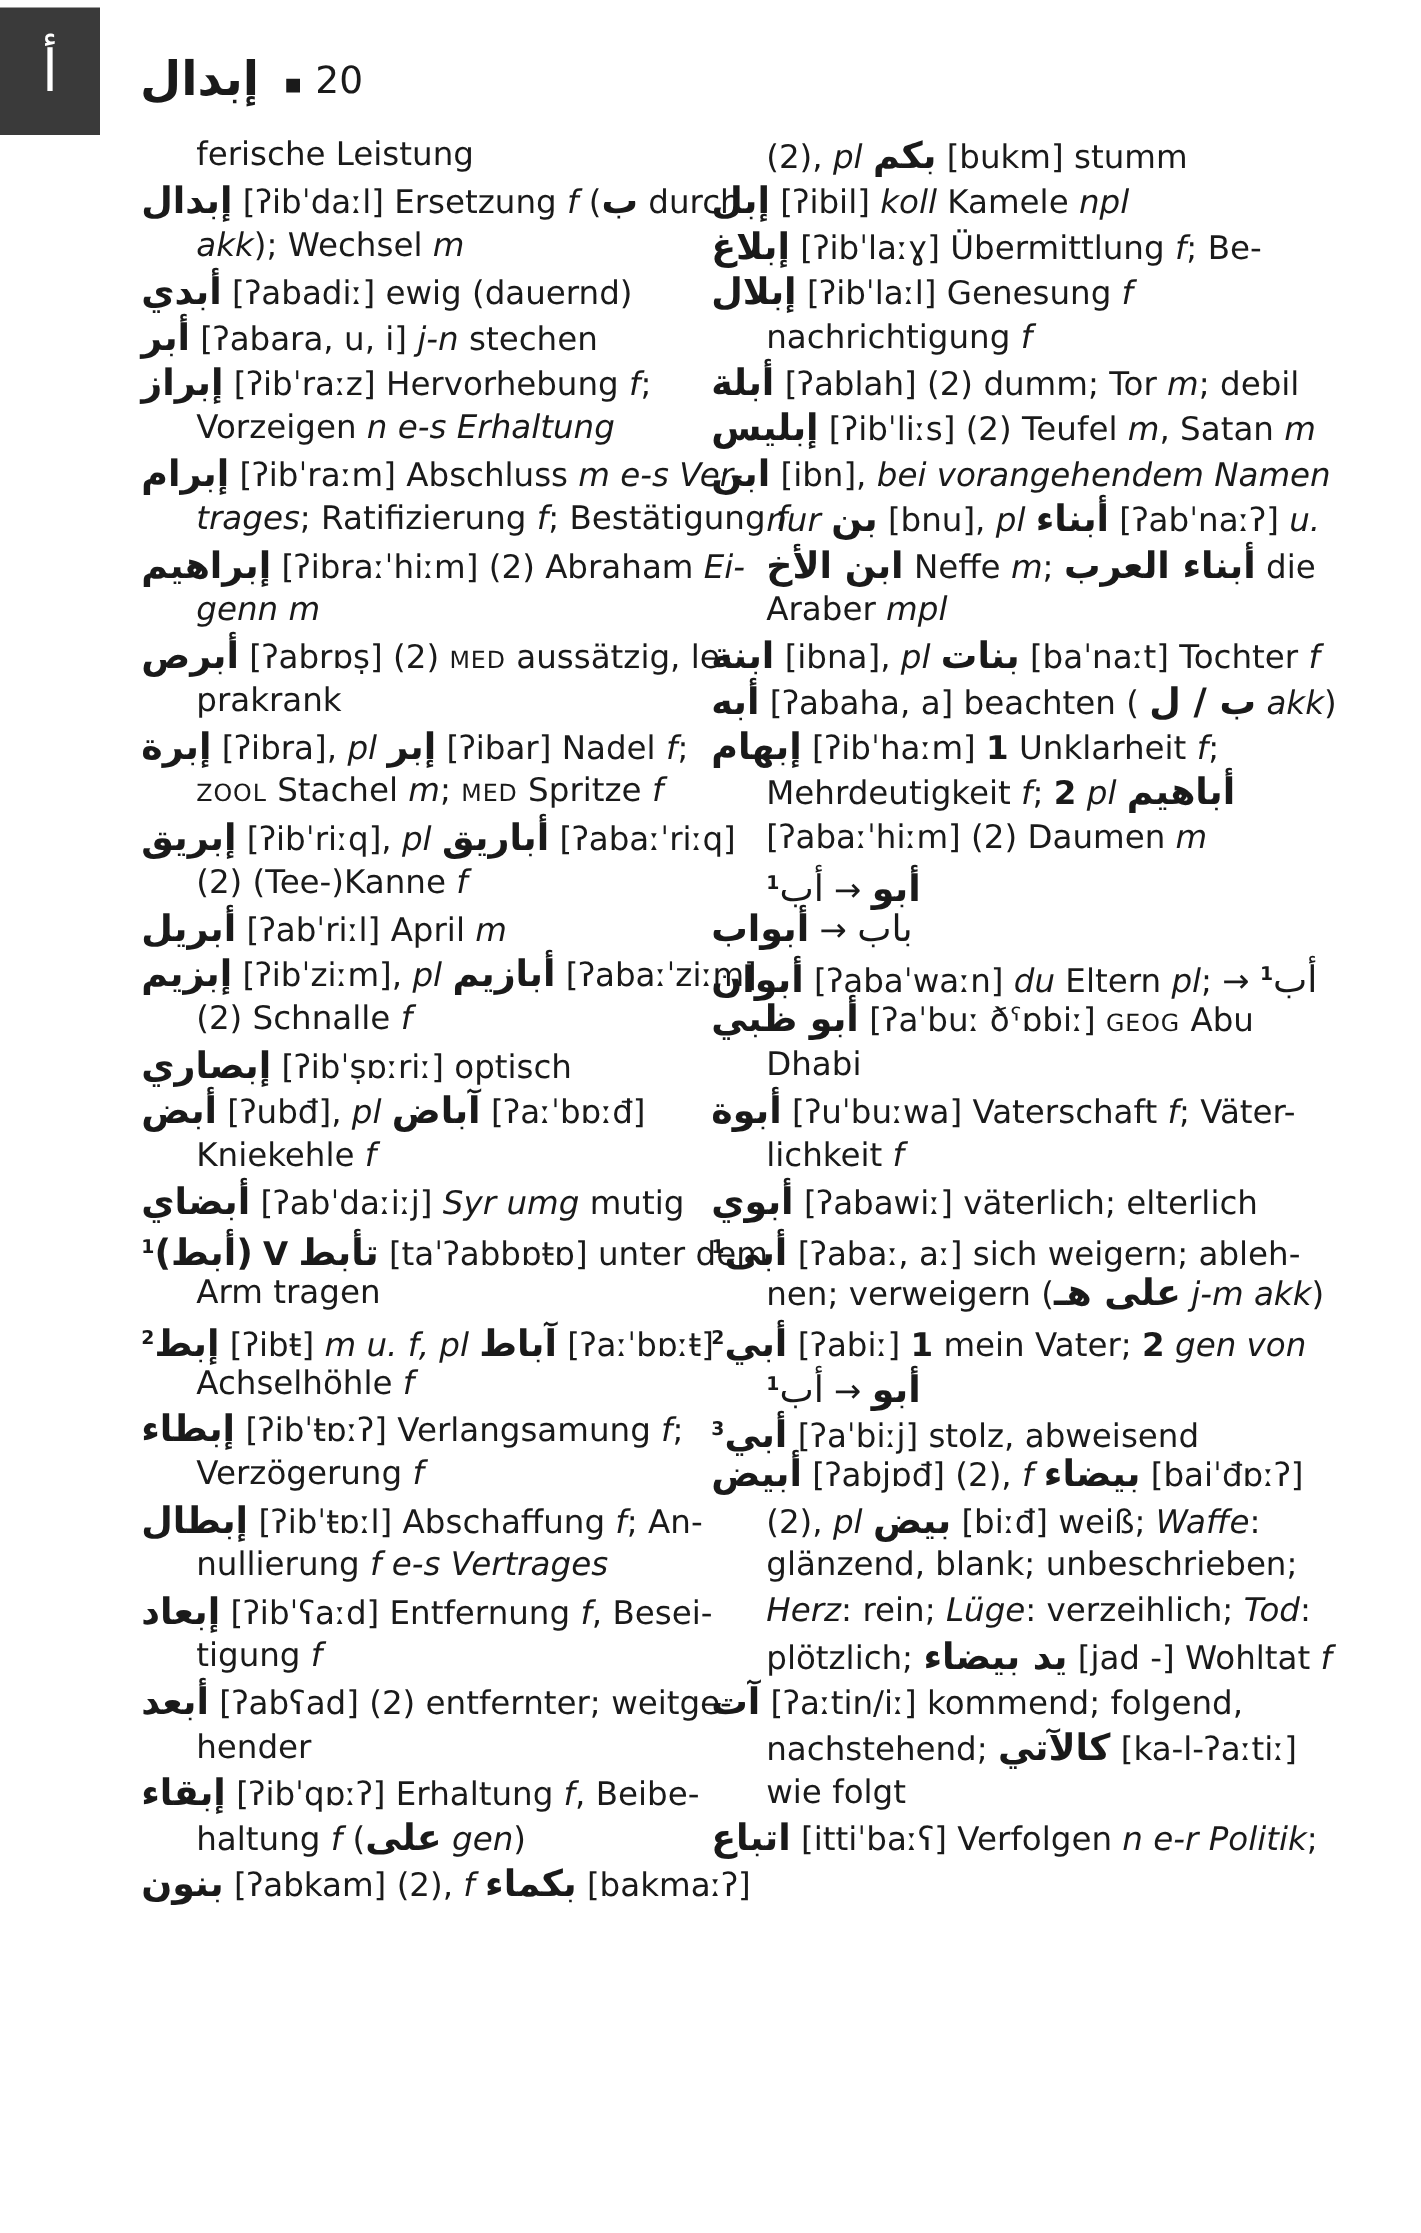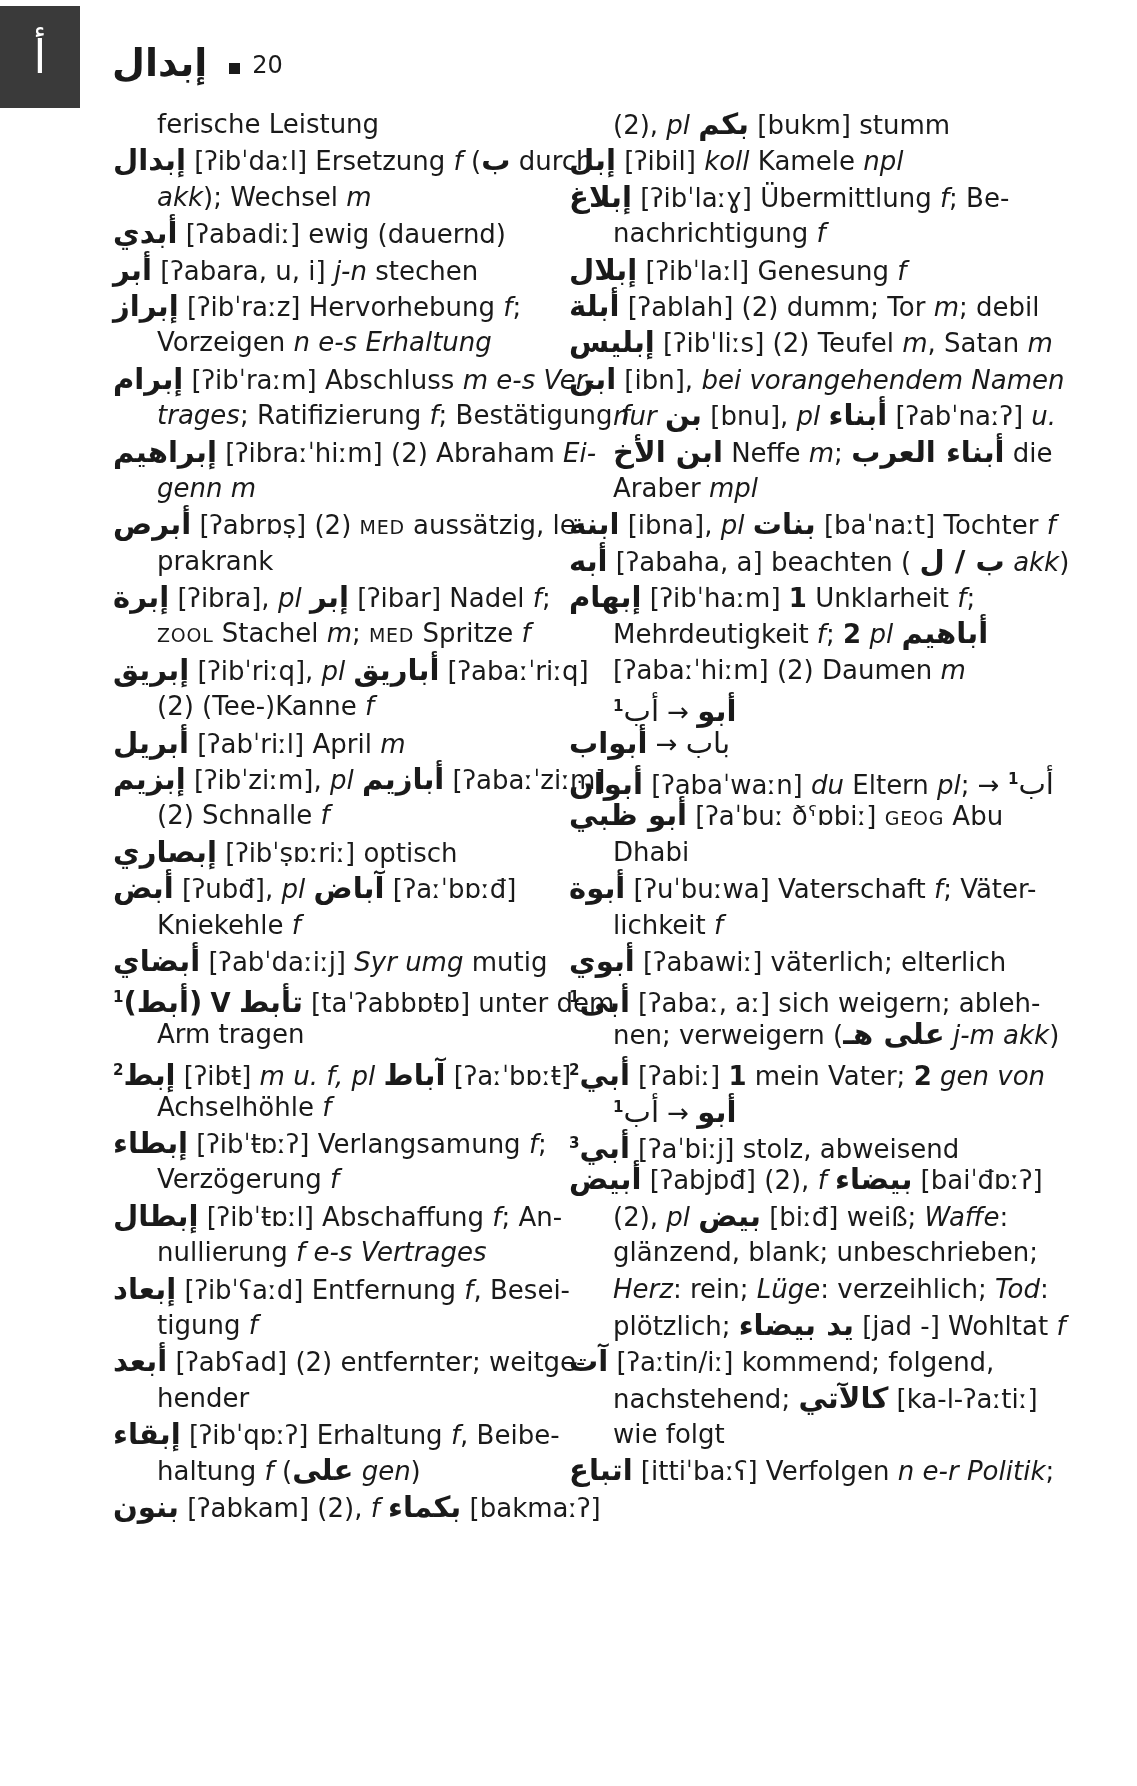--- a/index.html
+++ b/index.html
@@ -18,21 +18,21 @@
     background:#3a3a3a;
     display:flex;align-items:center;justify-content:center;
   }
   .tab-letter{color:#ffffff;font-size:46px;font-weight:400;line-height:1;}
   .header{
     position:absolute;left:112px;top:44px;
     display:flex;align-items:center;
   }
   .guide-word{font-weight:700;font-size:38px;line-height:1;}
   .sq{width:11px;height:11px;background:#1a1a1a;margin:10px 12px 0 22px;}
-  .pagenum{font-size:24px;line-height:1;margin-top:4px;}
+  .pagenum{font-size:30px;line-height:1;margin-top:4px;}
   .columns{
     position:absolute;left:113px;top:106px;
     display:flex;
   }
   .col{white-space:nowrap;}
   .col-left{width:452px;}
   .col-right{width:540px;margin-left:4px;}
   .line{height:36.4px;line-height:36.4px;white-space:nowrap;}
   .cont{padding-left:44px;}
   .seg{unicode-bidi:isolate;}
@@ -98,22 +98,22 @@
         <div class="line"><span class="seg ar">أبعد</span><span class="seg de"> [ʔabʕad] (2) entfernter; weitge-</span></div>
         <div class="line cont"><span class="seg de">hender</span></div>
         <div class="line"><span class="seg ar">إبقاء</span><span class="seg de"> [ʔibˈqɒːʔ] Erhaltung </span><span class="seg it">f</span><span class="seg de">, Beibe-</span></div>
         <div class="line cont"><span class="seg de">haltung </span><span class="seg it">f</span><span class="seg de"> (</span><span class="seg ar">على</span><span class="seg de"> </span><span class="seg it">gen</span><span class="seg de">)</span></div>
         <div class="line"><span class="seg ar">بنون</span><span class="seg de"> [ʔabkam] (2), </span><span class="seg it">f</span><span class="seg de"> </span><span class="seg ar">بكماء</span><span class="seg de"> [bakmaːʔ]</span></div>
       </div>
     <div class="col col-right">
         <div class="line cont"><span class="seg de">(2), </span><span class="seg it">pl</span><span class="seg de"> </span><span class="seg ar">بكم</span><span class="seg de"> [bukm] stumm</span></div>
         <div class="line"><span class="seg ar">إبل</span><span class="seg de"> [ʔibil] </span><span class="seg it">koll</span><span class="seg de"> Kamele </span><span class="seg it">npl</span></div>
         <div class="line"><span class="seg ar">إبلاغ</span><span class="seg de"> [ʔibˈlaːɣ] Übermittlung </span><span class="seg it">f</span><span class="seg de">; Be-</span></div>
+        <div class="line"><span class="seg ar">إبلال</span><span class="seg de"> [ʔibˈlaːl] Genesung </span><span class="seg it">f</span></div>
         <div class="line cont"><span class="seg de">nachrichtigung </span><span class="seg it">f</span></div>
-        <div class="line"><span class="seg ar">إبلال</span><span class="seg de"> [ʔibˈlaːl] Genesung </span><span class="seg it">f</span></div>
         <div class="line"><span class="seg ar">أبلة</span><span class="seg de"> [ʔablah] (2) dumm; Tor </span><span class="seg it">m</span><span class="seg de">; debil</span></div>
         <div class="line"><span class="seg ar">إبليس</span><span class="seg de"> [ʔibˈliːs] (2) Teufel </span><span class="seg it">m</span><span class="seg de">, Satan </span><span class="seg it">m</span></div>
         <div class="line"><span class="seg ar">ابن</span><span class="seg de"> [ibn], </span><span class="seg it">bei vorangehendem Namen</span></div>
         <div class="line cont"><span class="seg it">nur</span><span class="seg de"> </span><span class="seg ar">بن</span><span class="seg de"> [bnu], </span><span class="seg it">pl</span><span class="seg de"> </span><span class="seg ar">أبناء</span><span class="seg de"> [ʔabˈnaːʔ] </span><span class="seg it">u.</span></div>
         <div class="line cont"><span class="seg ar">ابن الأخ</span><span class="seg de"> Neffe </span><span class="seg it">m</span><span class="seg de">; </span><span class="seg ar">أبناء العرب</span><span class="seg de"> die</span></div>
         <div class="line cont"><span class="seg de">Araber </span><span class="seg it">mpl</span></div>
         <div class="line"><span class="seg ar">ابنة</span><span class="seg de"> [ibna], </span><span class="seg it">pl</span><span class="seg de"> </span><span class="seg ar">بنات</span><span class="seg de"> [baˈnaːt] Tochter </span><span class="seg it">f</span></div>
         <div class="line"><span class="seg ar">أبه</span><span class="seg de"> [ʔabaha, a] beachten ( </span><span class="seg ar">ب / ل</span><span class="seg de"> </span><span class="seg it">akk</span><span class="seg de">)</span></div>
         <div class="line"><span class="seg ar">إبهام</span><span class="seg de"> [ʔibˈhaːm] </span><span class="seg b">1</span><span class="seg de"> Unklarheit </span><span class="seg it">f</span><span class="seg de">;</span></div>
         <div class="line cont"><span class="seg de">Mehrdeutigkeit </span><span class="seg it">f</span><span class="seg de">; </span><span class="seg b">2</span><span class="seg de"> </span><span class="seg it">pl</span><span class="seg de"> </span><span class="seg ar">أباهيم</span></div>

